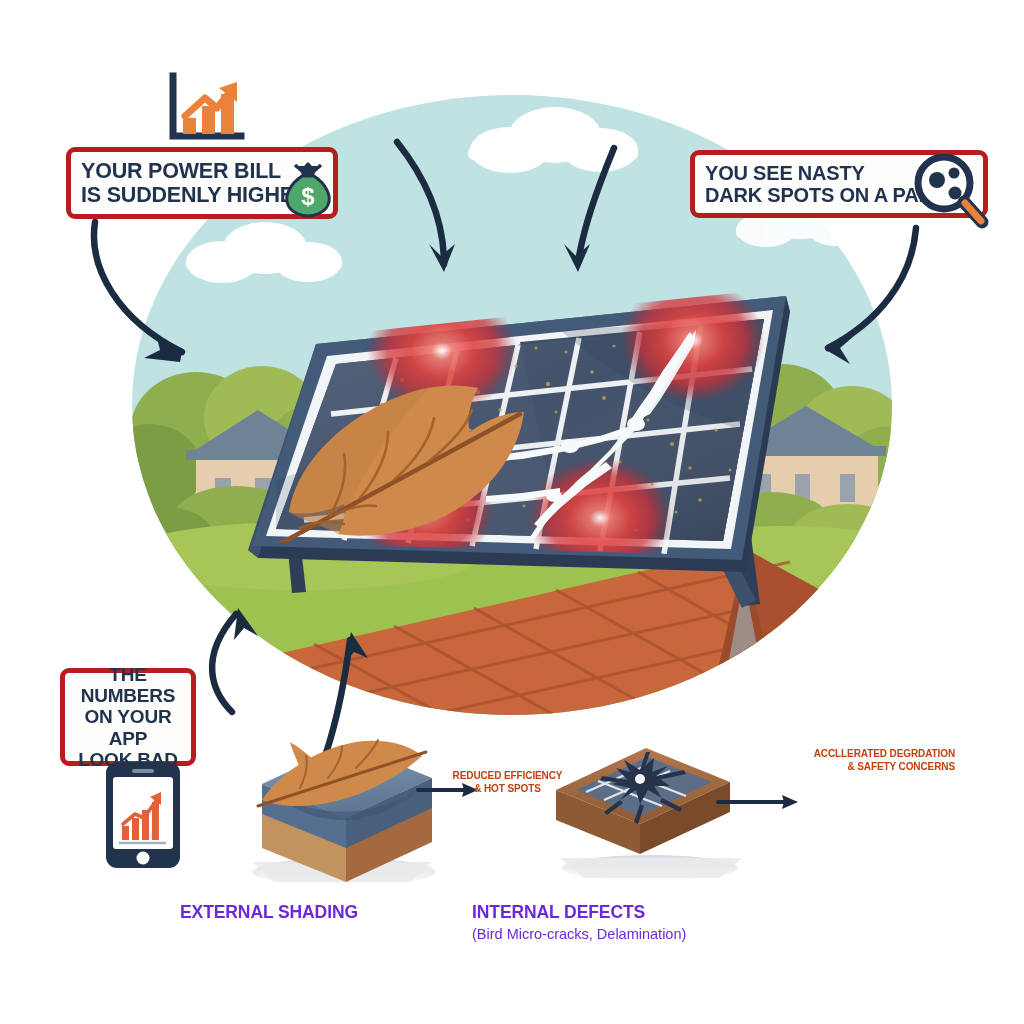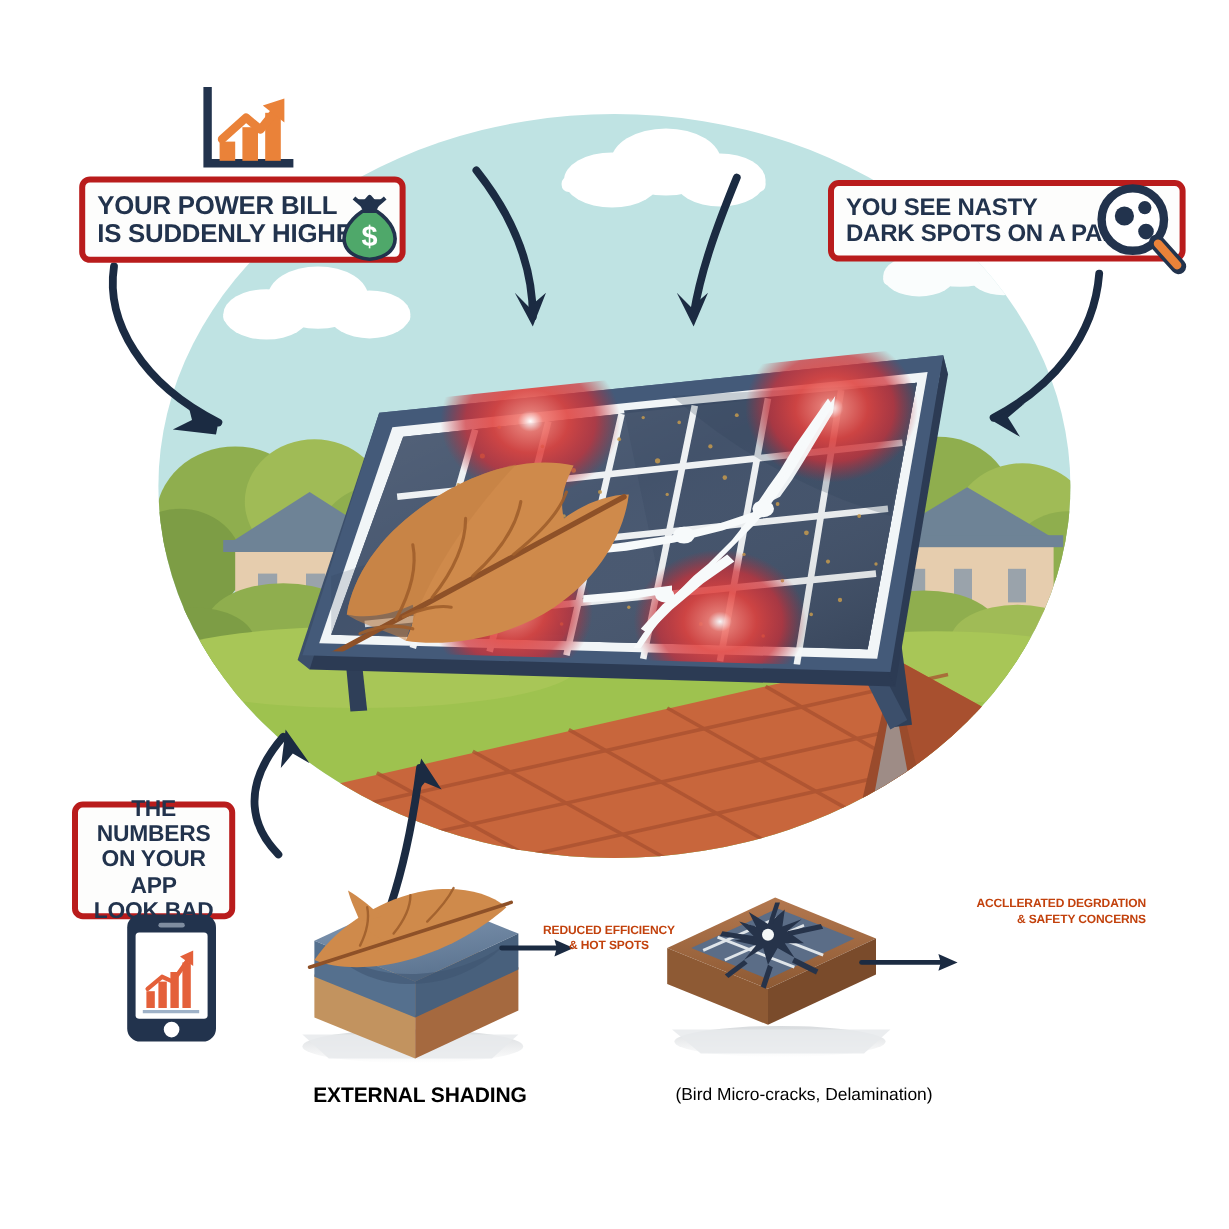--- a/index.html
+++ b/index.html
@@ -59,22 +59,21 @@
     left: 60px; top: 668px;
     width: 136px; height: 98px;
     font-size: 19px;
     justify-content: center;
     text-align: center;
   }
 
   
   .diag-label {
     position: absolute;
-    text-align: center;
-    color: #000000;
+    color: #6d28d9;
     z-index: 40;
   }
   .diag-label .dl-title {
     font-size: 17.5px;
     font-weight: bold;
     letter-spacing: -0.1px;
     white-space: nowrap;
   }
   .diag-label .dl-sub {
     font-size: 14.5px;
@@ -527,16 +526,17 @@
 &amp; HOT SPOTS</div>
 
   <div class="result-label" id="result-degradation">ACCLLERATED DEGRDATION
 &amp; SAFETY CONCERNS</div>
 
   <div class="diag-label" id="label-external">
     <div class="dl-title">EXTERNAL SHADING</div>
   </div>
 
   <div class="diag-label" id="label-internal">
+    <div class="dl-title">INTERNAL DEFECTS</div>
     <div class="dl-sub">(Bird Micro-cracks, Delamination)</div>
   </div>
 
 </div>
 
 </body></html>

